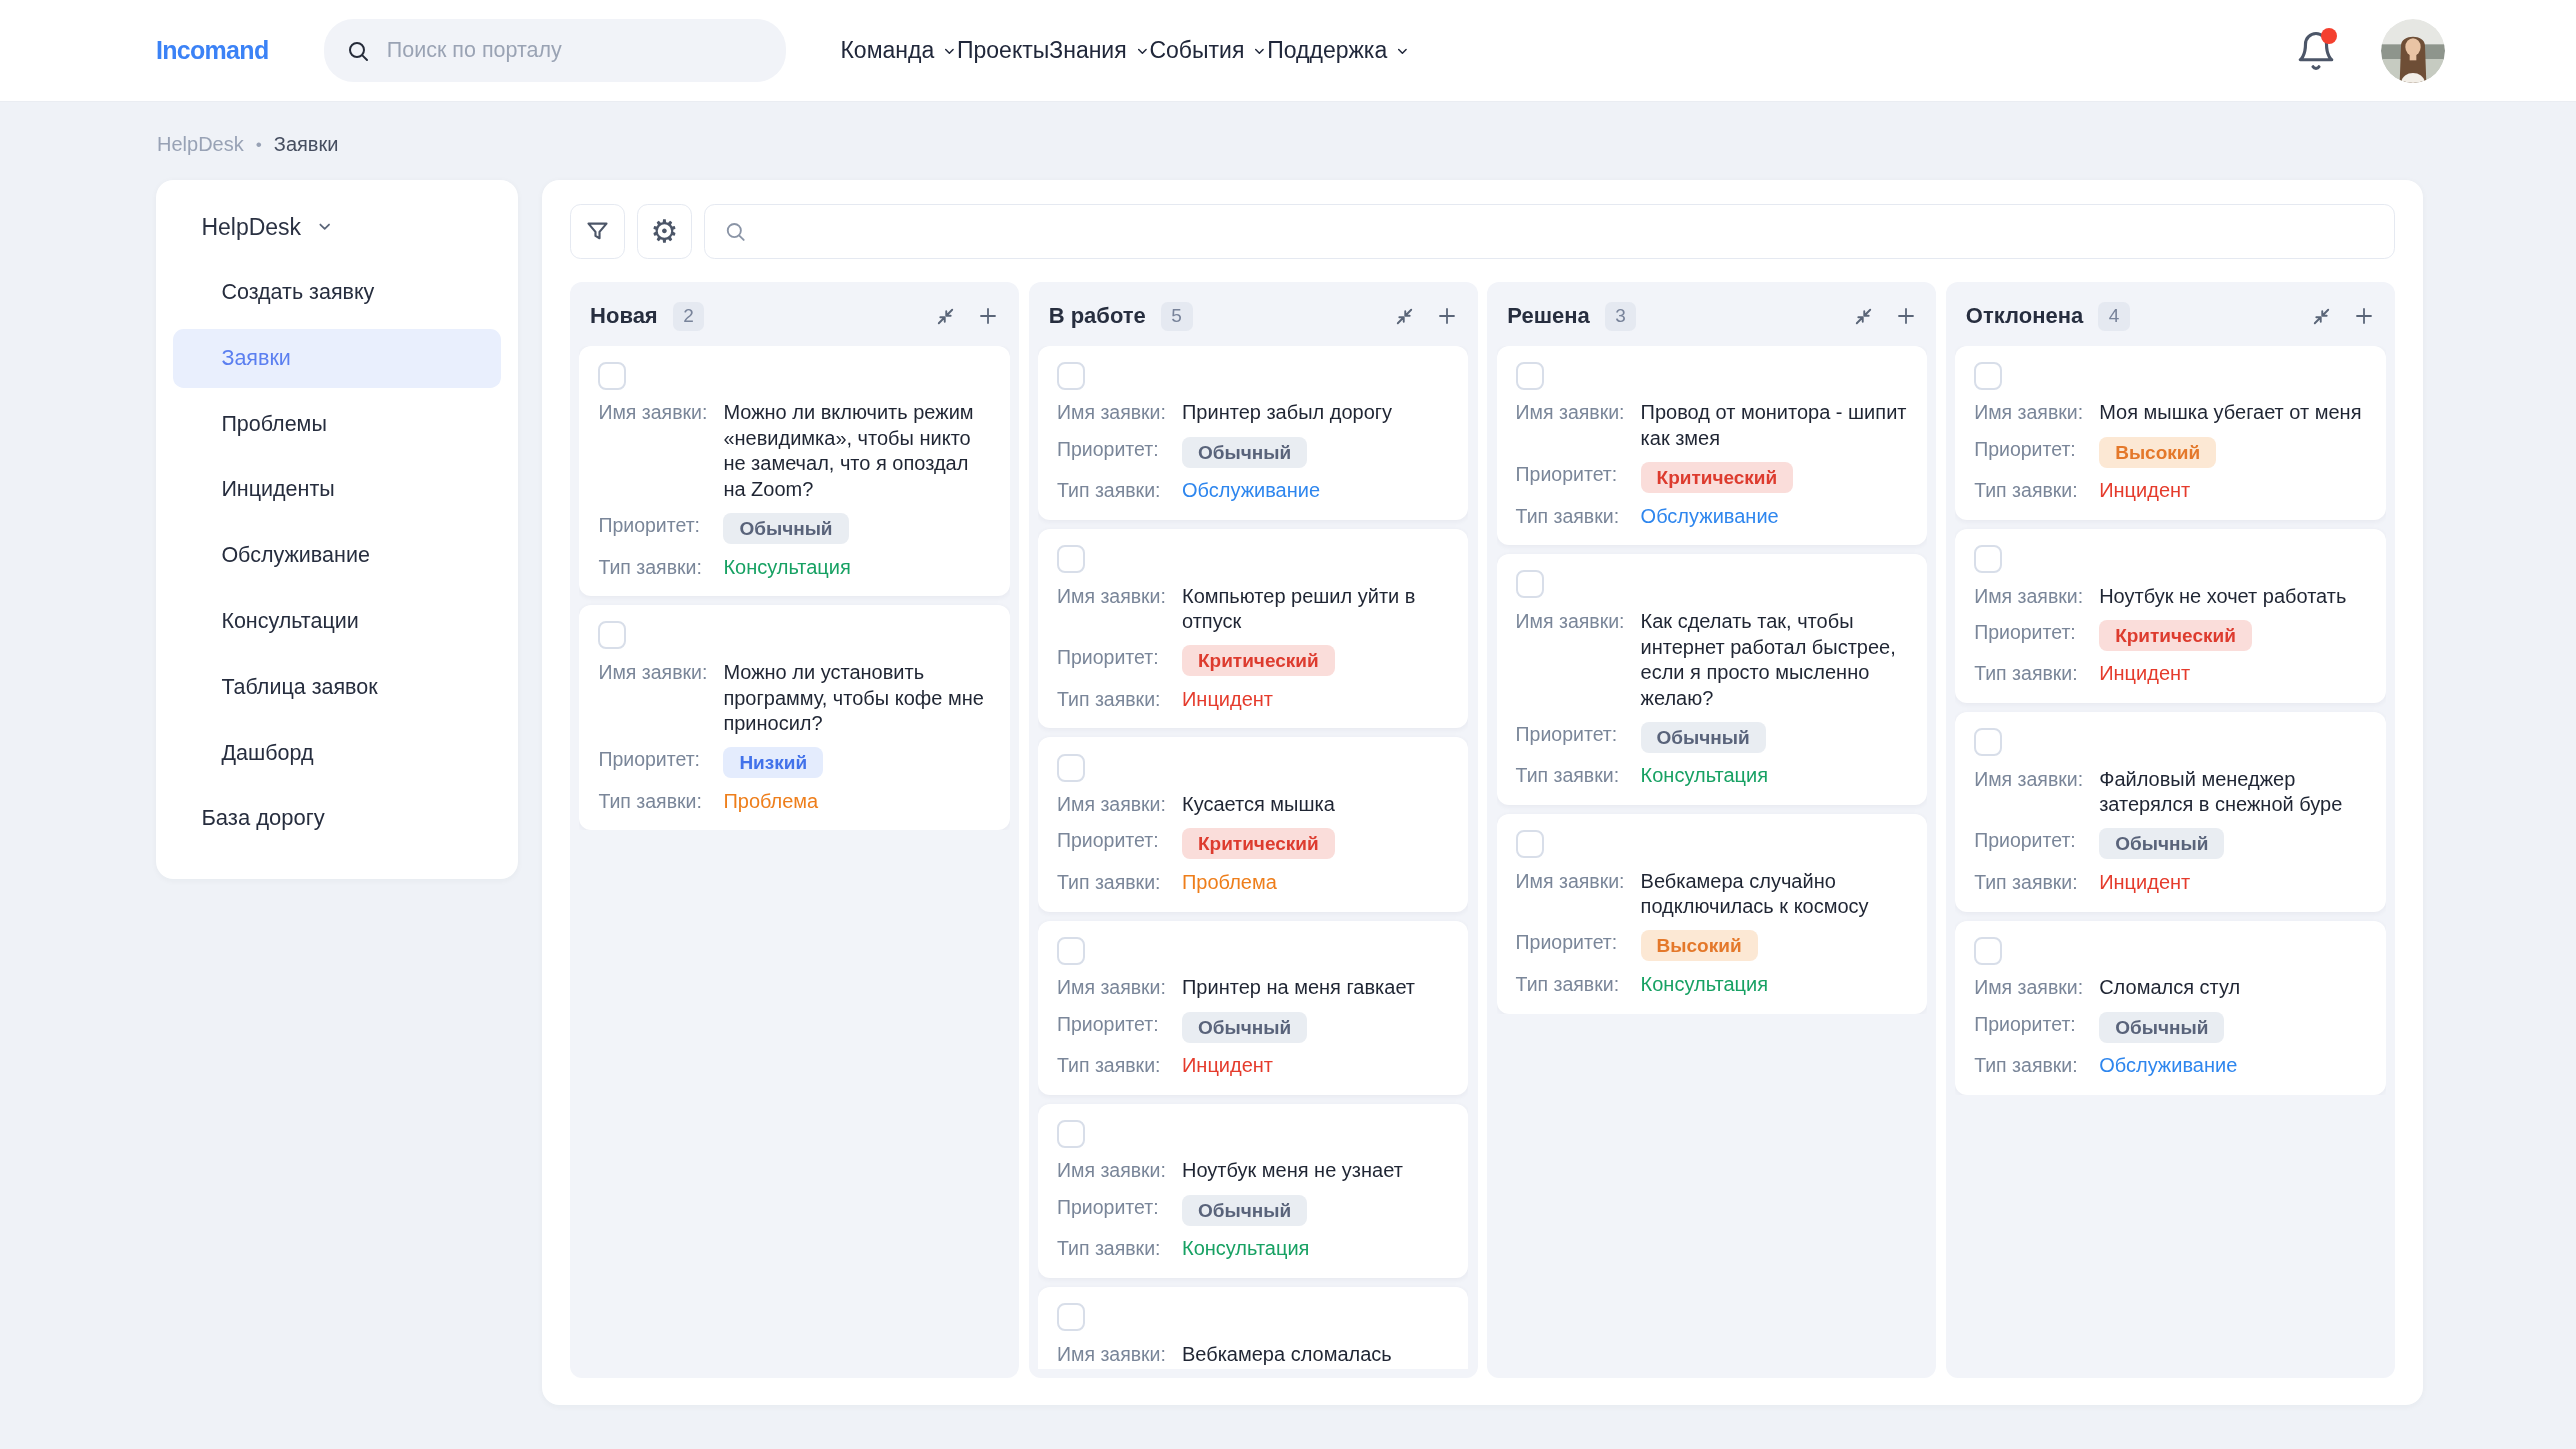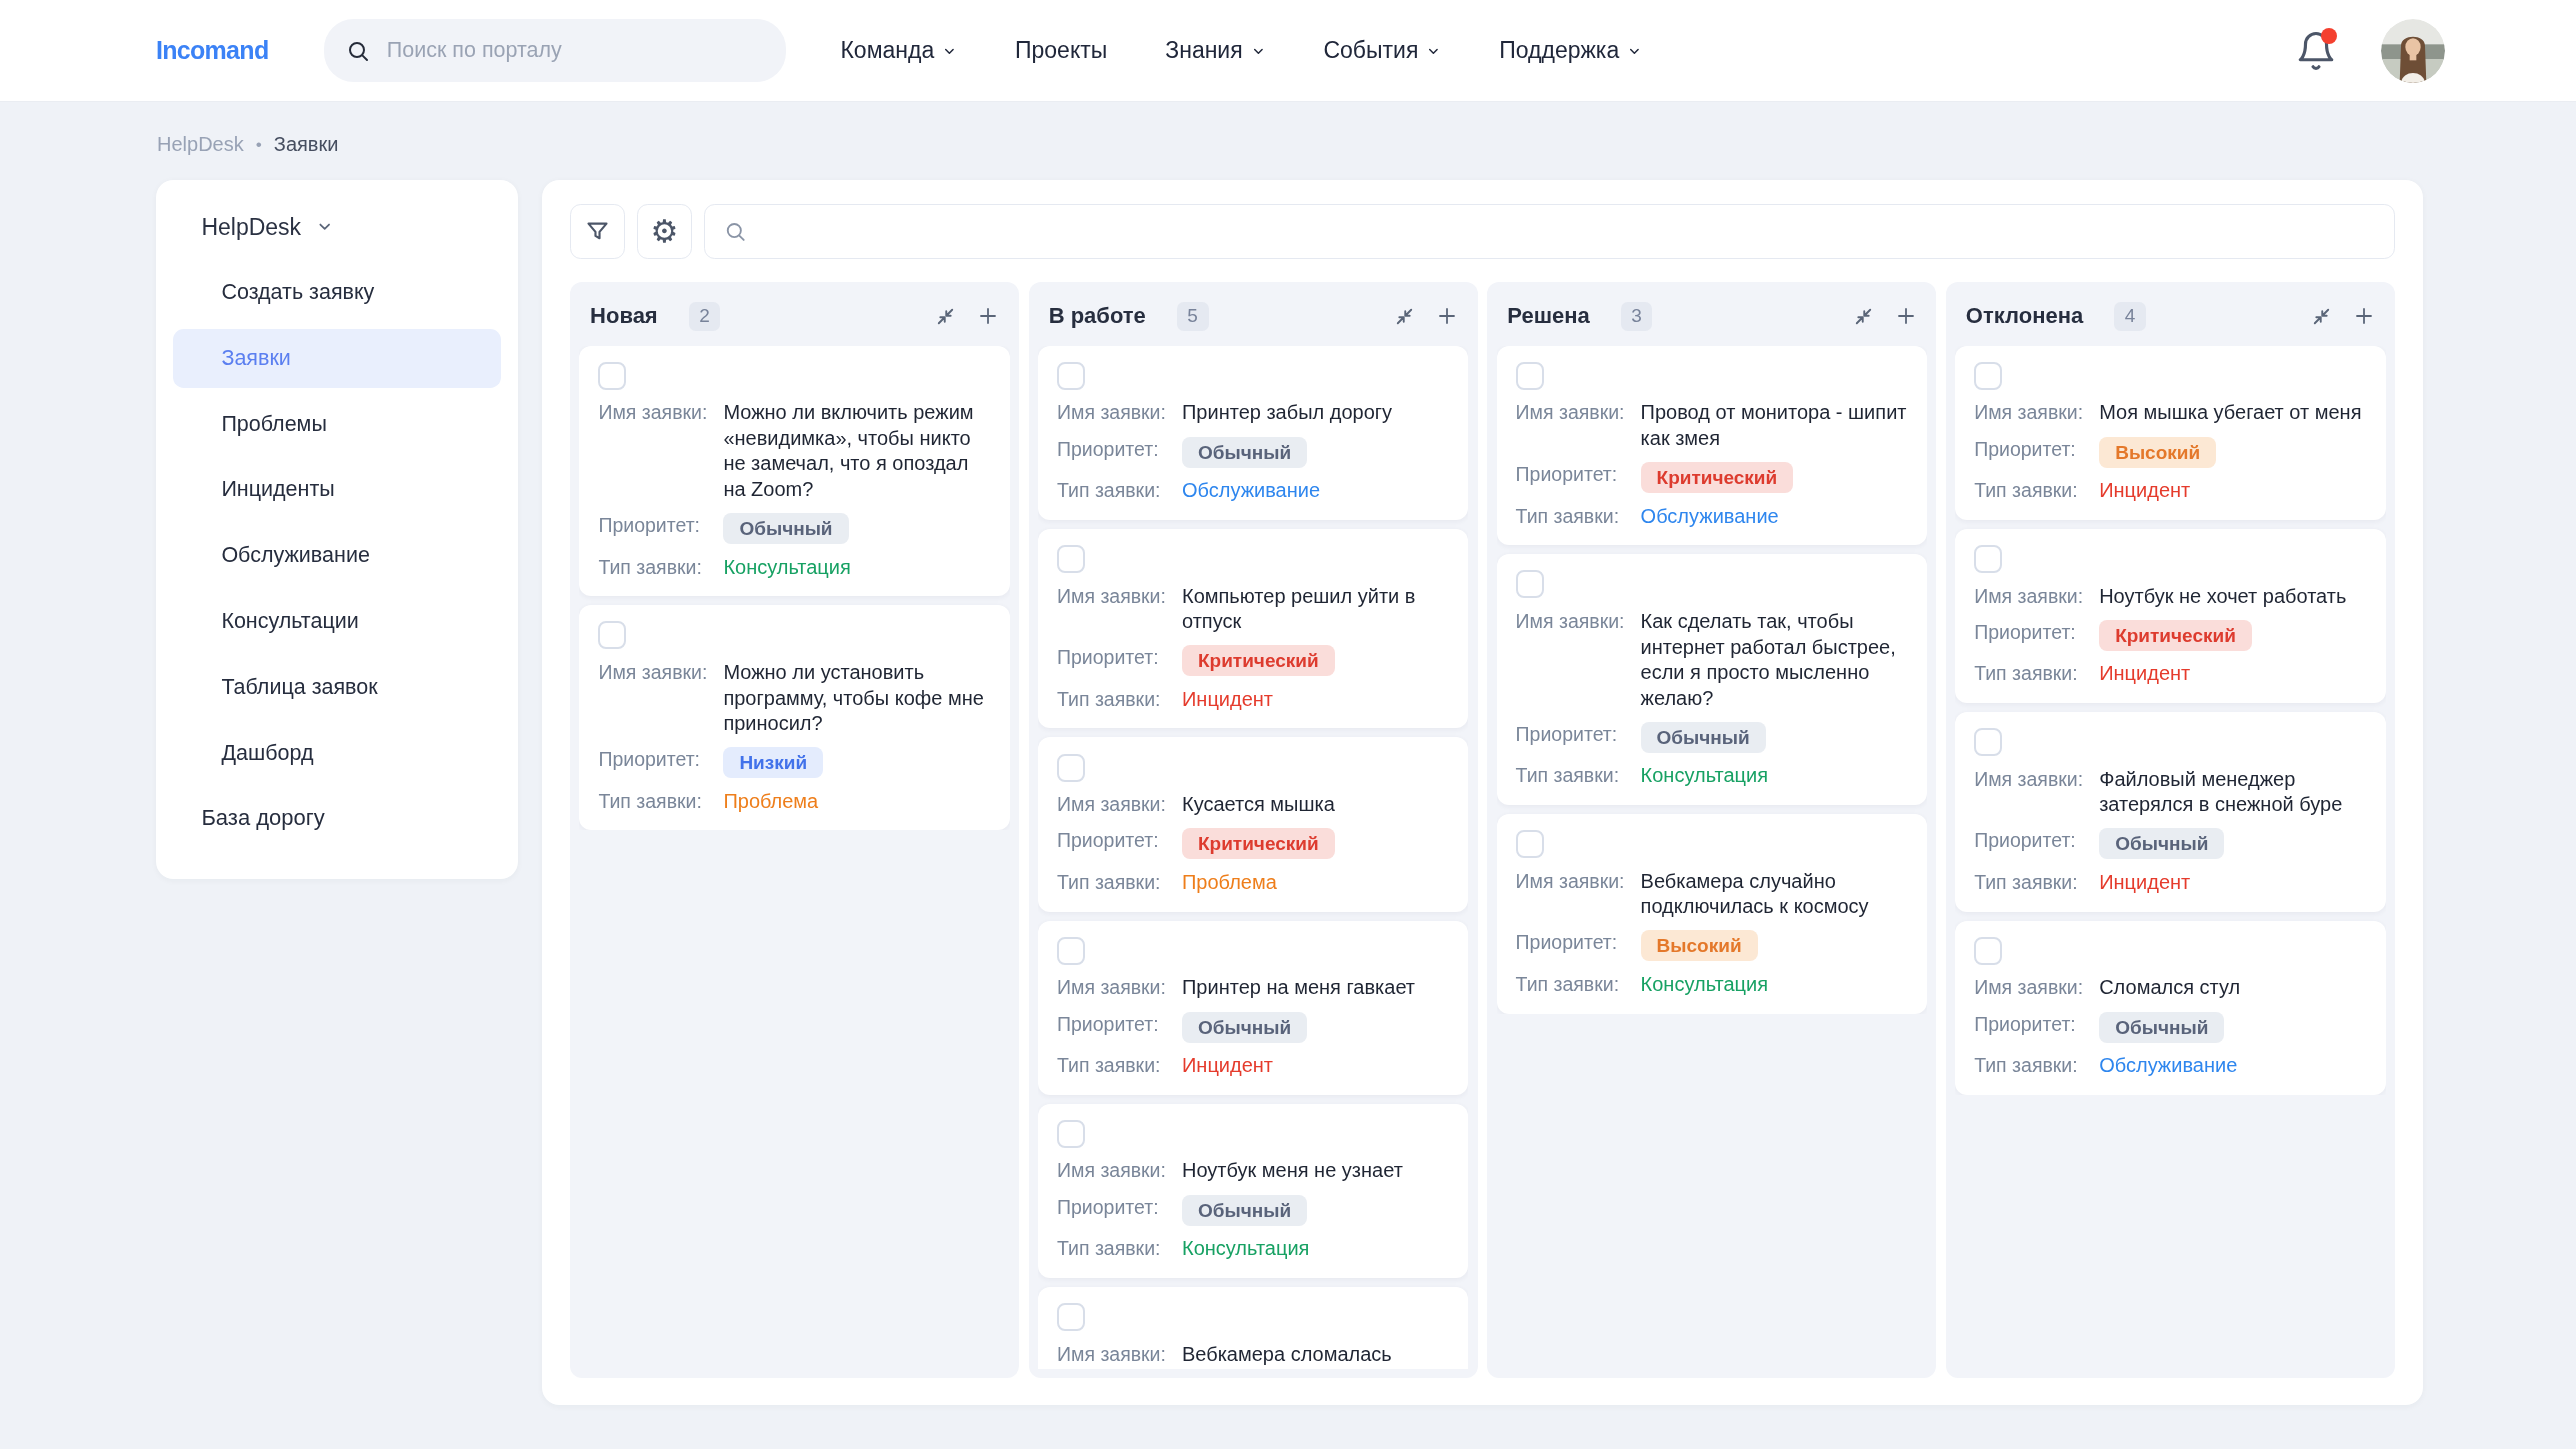--- a/index.html
+++ b/index.html
@@ -9,21 +9,21 @@
   
   .navbar { height:102px; background:#FFFFFF; border-bottom:1.3px solid #EAEDF2;
     display:flex; align-items:center; padding:0 131px 0 156px; }
   .logo { font-size:25px; font-weight:bold; color:#3b82f6; letter-spacing:-0.7px; }
   .hdr-search { margin-left:56px; width:462px; height:63px; background:#F1F3F8;
     border-radius:29.5px; display:flex; align-items:center; padding:0 8px 0 21.5px; }
   .hdr-search svg { flex:0 0 auto; }
   .hdr-search input { border:none; outline:none; background:transparent; width:100%;
     font-size:21.5px; color:#3A4152; margin-left:14.8px; font-family:"Liberation Sans",sans-serif; }
   .hdr-search input::placeholder { color:#9AA3B4; }
-  .nav { display:flex; margin-left:54px; gap:58px; }
+  .nav { display:flex; margin-left:54px; }
   .nav-item { display:flex; align-items:center; gap:8px; font-size:23px; color:#20273A; cursor:pointer; }
   .nav-item .chev { margin-top:2.7px; }
   .hdr-right { margin-left:auto; display:flex; align-items:center; gap:44px; }
   .bell-wrap { position:relative; width:42px; height:42px; }
   .bell-dot { position:absolute; top:-1.3px; right:0; width:16px; height:16px;
     border-radius:50%; background:#F4402F; }
   .avatar { width:64px; height:64px; border-radius:50%; overflow:hidden; flex:0 0 auto; }
 
   
   .breadcrumb { padding:31px 0 0 157px; display:flex; align-items:center; gap:12px; font-size:20px; }
@@ -58,21 +58,21 @@
   .gear-glyph { font-family:"DejaVu Sans", sans-serif; font-size:31px; line-height:1; color:#4C5668; }
   .board-search { flex:1; height:55px; border:1.3px solid #E5E9F1; border-radius:10.7px;
     display:flex; align-items:center; padding:0 19px; }
   .board-search input { border:none; outline:none; background:transparent; width:100%;
     font-size:20px; color:#3A4152; margin-left:13.4px; font-family:"Liberation Sans",sans-serif; }
 
   
   .board { display:flex; gap:9.4px; margin-top:23px; flex:1; min-height:0; }
   .col { flex:1; min-width:0; background:#F2F4F9; border-radius:12px; padding:9.4px;
     display:flex; flex-direction:column; overflow:hidden; }
-  .col-head { display:flex; align-items:center; padding:10.7px 9.4px 14.8px 10.7px; flex:0 0 auto;gap:16px; }
+  .col-head { display:flex; align-items:center; padding:10.7px 9.4px 14.8px 10.7px; flex:0 0 auto; }
   .col-title { font-size:22px; font-weight:600; color:#272E3F; }
   .col-count { margin-left:14.8px; background:#E5E9F1; color:#78839A; font-size:19px;
     padding:3.4px 10.7px; border-radius:6.7px; }
   .col-actions { margin-left:auto; display:flex; align-items:center; gap:19px; color:#5A6578; }
   .icon-btn { cursor:pointer; display:flex; align-items:center; justify-content:center; }
   .cards { display:flex; flex-direction:column; gap:9px; overflow:hidden; }
   .card { background:#FFFFFF; border-radius:12px; padding:13.4px 19px 16px;
     box-shadow:0 1.3px 5.4px rgba(33,44,74,.05); flex:0 0 auto; }
   .cb { width:28px; height:28px; border:2px solid #D8DEE9; border-radius:8px;
     background:#fff; margin:2.7px 0 10.7px; cursor:pointer; }

